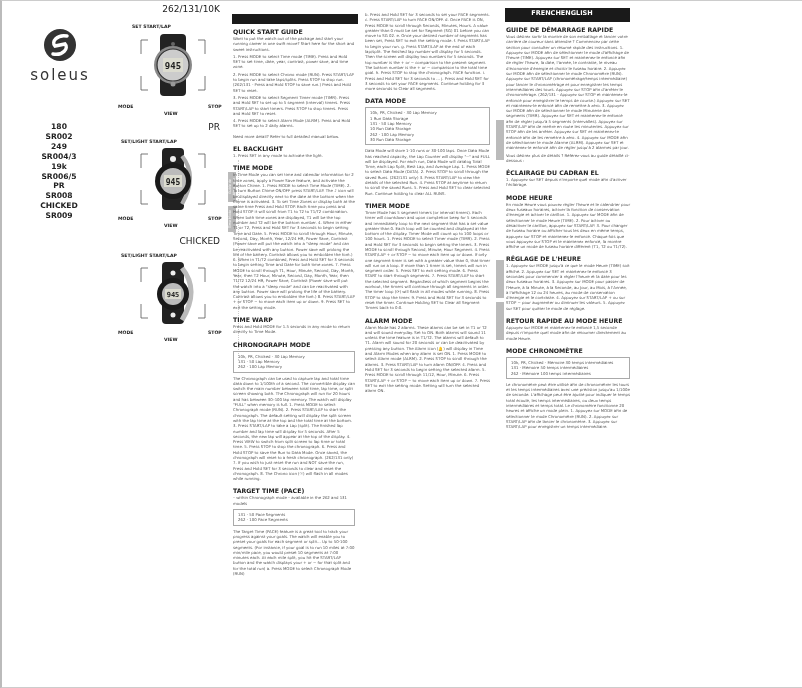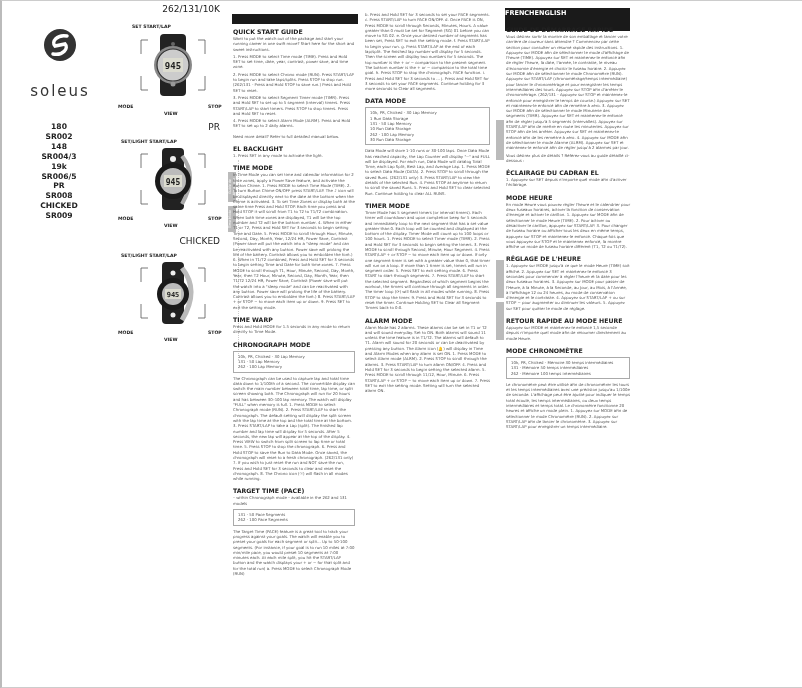--- a/index.html
+++ b/index.html
@@ -1,21 +1,21 @@
 <!DOCTYPE html>
 <html><head>
 <meta charset="utf-8">
 <style>
   html,body{margin:0;padding:0;background:#fff;}
   body{width:802px;height:688px;position:relative;overflow:hidden;font-family:"DejaVu Sans",sans-serif;color:#333;}
   .frame{position:absolute;left:0;top:0;width:800px;height:686px;border-left:2px solid #bbb;border-top:1px solid #ccc;border-bottom:2px solid #ccc;}
   .left{position:absolute;left:0;top:0;width:218px;height:688px;}
   .logo{position:absolute;left:25px;top:28px;width:70px;text-align:center;}
   .logo-mark{width:34px;height:34px;margin:0 auto;position:relative;}
-  .logo-text{font-family:"DejaVu Sans",sans-serif;font-size:15px;letter-spacing:2px;color:#333;margin-top:20px;}
+  .logo-text{font-family:"DejaVu Sans",sans-serif;font-size:15px;letter-spacing:2px;color:#333;margin-top:4px;}
   .models{position:absolute;left:30px;top:122px;width:58px;text-align:center;font-weight:bold;font-size:7.6px;line-height:9.9px;color:#222;}
   .watch-block{position:absolute;left:118px;width:102px;}
   .watch-title{text-align:right;font-weight:normal;font-size:9px;color:#222;}
   .btn-label{position:absolute;font-size:4.6px;font-weight:bold;color:#222;white-space:nowrap;}
   .watch{position:absolute;}
   .col{position:absolute;font-size:3.9px;line-height:5.3px;color:#555;}
   .col h3{margin:6px 0 1px 0;font-size:6.2px;line-height:7px;color:#222;font-weight:bold;}
   .col p{margin:0 0 2px 0;}
   .col .box{border:1px solid #aaa;padding:2px 4px;margin:3px 0;}
   .blackbar{position:absolute;background:#1a1a1a;color:#fff;font-weight:bold;font-size:6.5px;line-height:10px;}
@@ -34,21 +34,21 @@
         <circle cx="17" cy="17" r="16" fill="#333"></circle>
         <path d="M24 8 C14 6 8 14 12 18 L22 16 C26 20 20 28 10 26" stroke="#fff" stroke-width="3.5" fill="none" stroke-linecap="round"></path>
       </svg>
     </div>
     <div class="logo-text">soleus</div>
   </div>
 
   <div class="models">
     <div>180</div>
     <div>SR002</div>
-    <div>148</div>
+    <div>249</div>
     <div>SR004/3</div>
     <div>19k</div>
     <div>SR006/5</div>
     <div>PR</div>
     <div>SR008</div>
     <div>CHICKED</div>
     <div>SR009</div>
   </div>
 
   <div class="watch-block" style="top:4px;height:116px;">
@@ -157,21 +157,21 @@
     <div>262 - 100 Lap Memory</div>
     <div>30 Run Data Storage</div>
   </div>
   <p>Data Mode will store 1-10 runs or 30-100 laps. Once Data Mode has reached capacity, the Lap Counter will display "--" and FULL will be displayed. For each run, Data Mode will catalog Total Time, each Lap Split, Best Lap, and Average Lap. 1. Press MODE to select Data Mode (DATA). 2. Press STOP to scroll through the saved Runs. (262/131 only) 3. Press START/LAP to view the details of the selected Run. 4. Press STOP at anytime to return to scroll the saved Runs. 5. Press and Hold SET to clear selected Run. Continue holding to clear ALL RUNS.</p>
   <h3>TIMER MODE</h3>
   <p>Timer Mode has 5 segment timers (or interval timers). Each timer will countdown and upon completion beep for 5 seconds and immediately loop to the next segment that has a set value greater than 0. Each loop will be counted and displayed at the bottom of the display. Timer Mode will count up to 100 loops or 100 hours. 1. Press MODE to select Timer mode (TIMR). 2. Press and Hold SET for 3 seconds to begin setting the timers. 3. Press MODE to scroll through Second, Minute, Hour Segment. 4. Press START/LAP + or STOP − to move each item up or down. If only one segment timer is set with a greater value than 0, that timer will run on a loop. If more than 1 timer is set, timers will run in segment order. 5. Press SET to exit setting mode. 6. Press START to start through segments. 7. Press START/LAP to start the selected segment. Regardless of which segment begins the workout, the timers will continue through all segments in order. The timer loop (⟳) will flash in all modes while running. 8. Press STOP to stop the timer. 9. Press and Hold SET for 3 seconds to reset the timer. Continue Holding SET to Clear all Segment Timers back to 0:0.</p>
   <h3>ALARM MODE</h3>
   <p>Alarm Mode has 2 alarms. These alarms can be set in T1 or T2 and will sound everyday. Set to ON. Both alarms will sound 11 unless the time feature is in T1/T2. The alarms will default to T1. Alarm will sound for 20 seconds or can be deactivated by pressing any button. The Alarm icon (🔔) will display in Time and Alarm Modes when any alarm is set ON. 1. Press MODE to select Alarm mode (ALRM). 2. Press STOP to scroll through the alarms. 3. Press START/LAP to turn alarm ON/OFF. 4. Press and Hold SET for 3 seconds to begin setting the selected alarm. 5. Press MODE to scroll through 11/12, Hour, Minute. 6. Press START/LAP + or STOP − to move each item up or down. 7. Press SET to exit the setting mode. Setting will turn the selected alarm ON.</p>
 </div>
 
-<div class="blackbar" style="left:505px;top:8px;width:125px;height:23px;text-align:left;padding-right:11px;box-sizing:border-box;">FRENCHENGLISH</div>
+<div class="blackbar" style="left:505px;top:8px;width:125px;height:14px;text-align:center;padding-right:11px;box-sizing:border-box;">FRENCHENGLISH</div>
 
 <div class="col" style="left:506px;top:20px;width:124px;">
   <h3>GUIDE DE DÉMARRAGE RAPIDE</h3>
   <p>Vous désirez sortir la montre de son emballage et lancer votre carrière de coureur sans attendre ? Commencez par cette section pour consulter un résumé rapide des instructions. 1. Appuyez sur MODE afin de sélectionner le mode d'affichage de l'heure (TIME). Appuyez sur SET et maintenez-le enfoncé afin de régler l'heure, la date, l'année, le contraste, le niveau d'économie d'énergie et choisir le fuseau horaire. 2. Appuyez sur MODE afin de sélectionner le mode Chronomètre (RUN). Appuyez sur START/LAP (chronomètrage/temps intermédiaire) pour lancer le chronomètrage et pour enregistrer les temps intermédiaires des tours. Appuyez sur STOP afin d'arrêter le chronomètrage. (262/131 - Appuyez sur STOP et maintenez-le enfoncé pour enregistrer le temps de course.) Appuyez sur SET et maintenez-le enfoncé afin de remettre à zéro. 3. Appuyez sur MODE afin de sélectionner le mode Minuterie des segments (TIMR). Appuyez sur SET et maintenez-le enfoncé afin de régler jusqu'à 5 segments (intervalles). Appuyez sur START/LAP afin de mettre en route les minuteries. Appuyez sur STOP afin de les arrêter. Appuyez sur SET et maintenez-le enfoncé afin de les remettre à zéro. 4. Appuyez sur MODE afin de sélectionner le mode Alarme (ALRM). Appuyez sur SET et maintenez-le enfoncé afin de régler jusqu'à 2 alarmes par jour.</p>
   <p>Vous désirez plus de détails ? Référez-vous au guide détaillé ci-dessous :</p>
   <h3>ÉCLAIRAGE DU CADRAN EL</h3>
   <p>1. Appuyez sur SET depuis n'importe quel mode afin d'activer l'éclairage.</p>
   <h3>MODE HEURE</h3>
   <p>En mode Heure vous pouvez régler l'heure et le calendrier pour deux fuseaux horaires, activer la fonction de conservation d'énergie et activer le carillon. 1. Appuyez sur MODE afin de sélectionner le mode Heure (TIME). 2. Pour activer ou désactiver le carillon, appuyez sur START/LAP. 3. Pour changer de fuseau horaire ou afficher tous les deux en même temps, appuyez sur STOP et maintenez-le enfoncé. Chaque fois que vous appuyez sur STOP et le maintenez enfoncé, la montre affiche un mode de fuseau horaire différent (T1, T2 ou T1/T2).</p>
   <h3>RÉGLAGE DE L'HEURE</h3>

